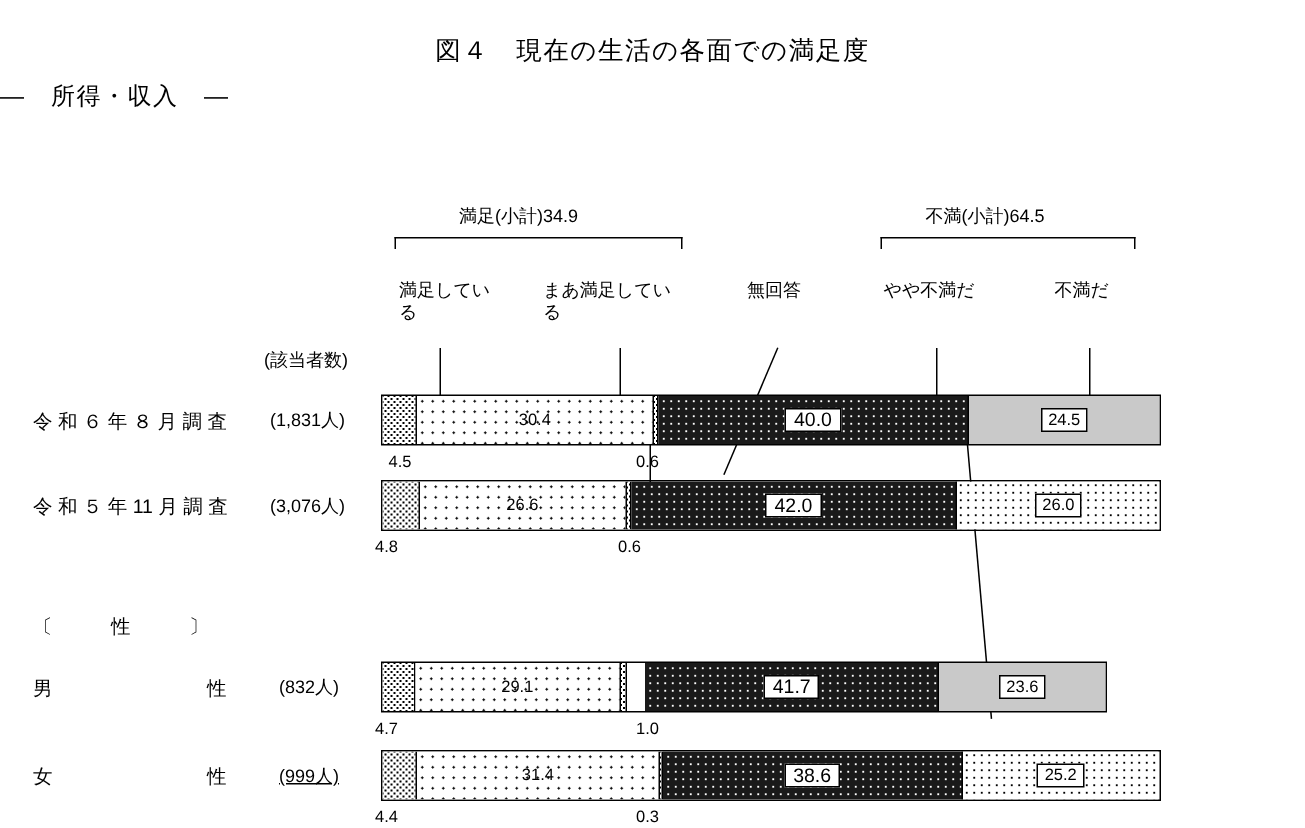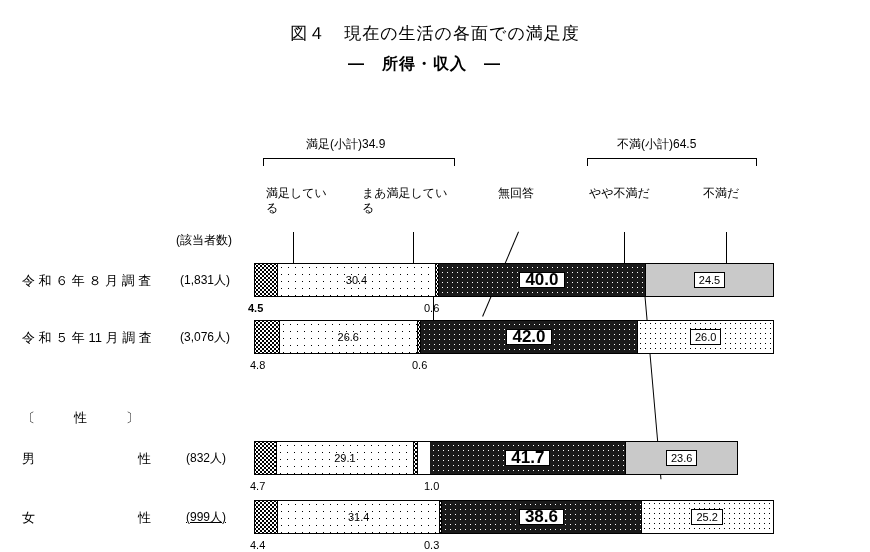--- a/index.html
+++ b/index.html
@@ -29,24 +29,23 @@
     width: 870px;
     text-align: center;
     font-size: 17px;
     letter-spacing: 1px;
   }
   .title-sub {
     position: absolute;
     top: 54px;
     left: 0;
     width: 849px;
-    text-align: center;
+    text-align: left;
     font-size: 16px;
     letter-spacing: 1px;
-    font-weight: bold;
   }
 
   
   .grp-label {
     position: absolute;
     font-size: 12px;
     white-space: nowrap;
   }
   .bracket {
     position: absolute;
@@ -147,27 +146,26 @@
     border: 1px solid #000;
     padding: 1px 4px;
     line-height: 12px;
     color: #000;
   }
   .val-plain {
     font-size: 11px;
     color: #000;
   }
   .val-white {
-    font-size: 17px;
+    font-size: 13px;
     background: #ffffff;
     border: 1px solid #000;
     padding: 1px 5px;
     line-height: 12px;
     color: #000;
-    font-weight: bold;
   }
   .under-val {
     position: absolute;
     font-size: 11px;
     white-space: nowrap;
   }
 </style>
 </head>
 <body>
 
@@ -213,21 +211,21 @@
       <span class="val-plain">30.4</span>
     </div>
     <div class="seg p-dotdense" style="width:0.6%;"></div>
     <div class="seg p-dark" style="width:40.0%;">
       <span class="val-white">40.0</span>
     </div>
     <div class="seg p-gray" style="width:24.5%;">
       <span class="val-box">24.5</span>
     </div>
   </div>
-  <div class="under-val" style="top:302px; left:248px;font-weight:bold;">4.5</div>
+  <div class="under-val" style="top:302px; left:259px;">4.5</div>
   <div class="under-val" style="top:302px; left:424px;">0.6</div>
 
   <div class="row-label" style="top:329px; left:22px;">令 和 ５ 年 11 月 調 査</div>
   <div class="row-n" style="top:329px; left:180px;">(3,076人)</div>
 
   <div class="bar" style="top:320px; left:254px; width:520px;">
     <div class="seg p-dotdense" style="width:4.8%;"></div>
     <div class="seg p-dotlight" style="width:26.6%;">
       <span class="val-plain">26.6</span>
     </div>

